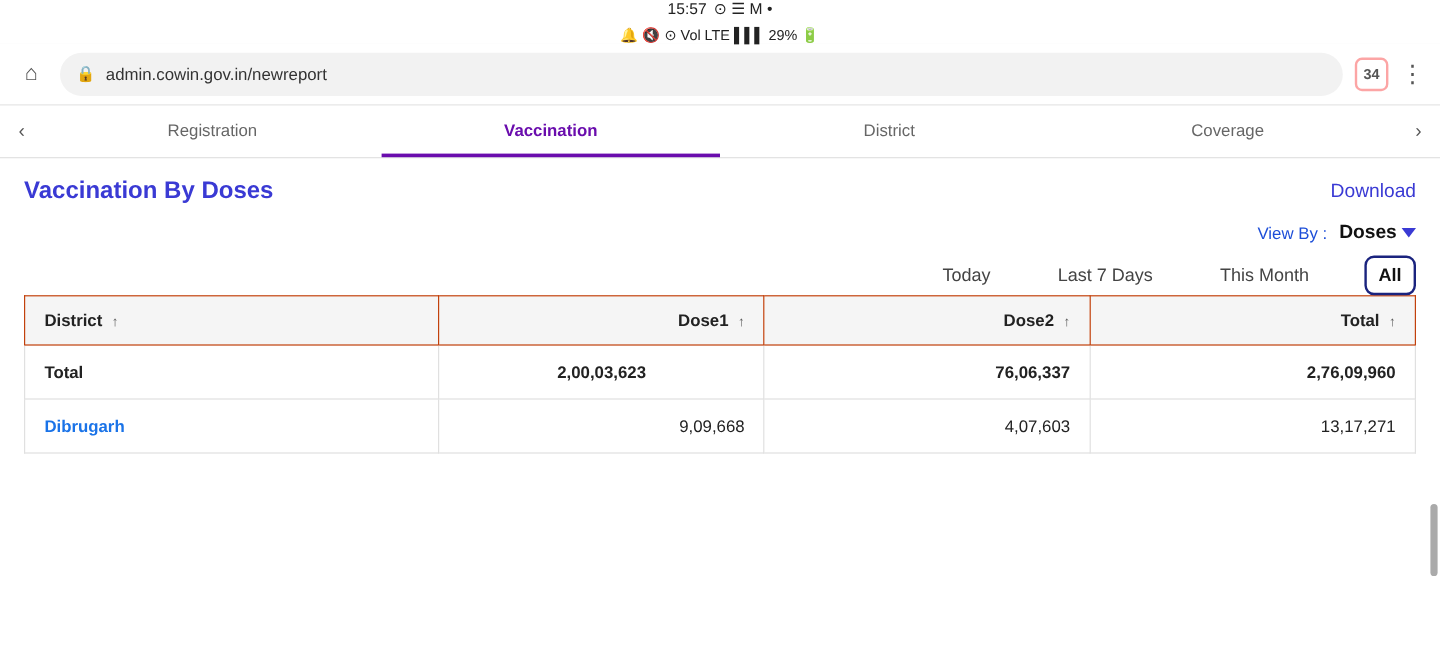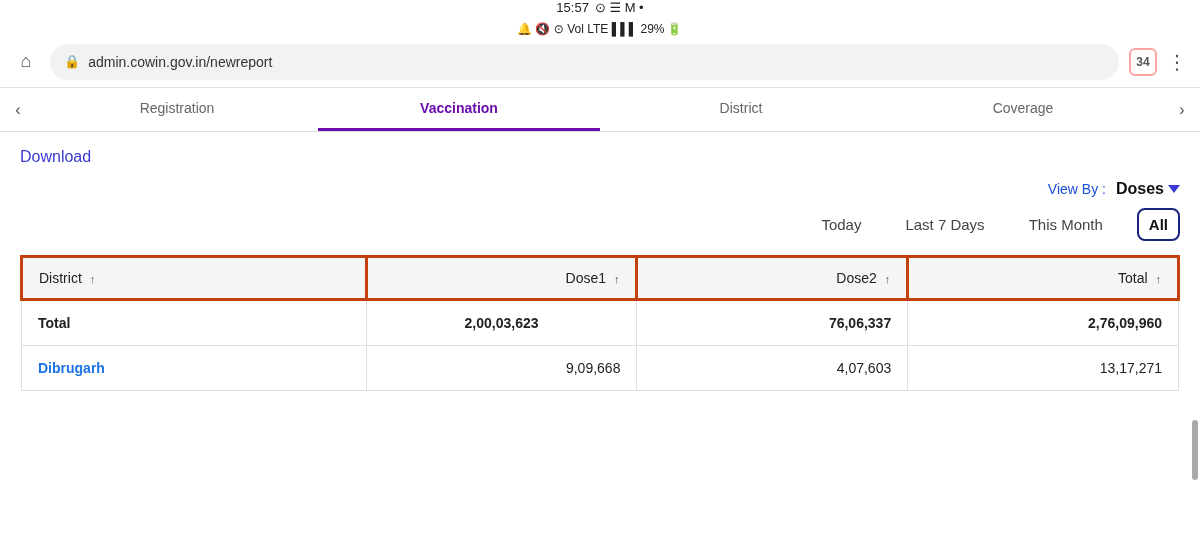--- a/index.html
+++ b/index.html
@@ -140,22 +140,21 @@
       border-right: 6px solid transparent;
       border-top: 8px solid #3a3ad4;
       display: inline-block;
     }
 
     
     .time-filter-row {
       display: flex;
       justify-content: flex-end;
       align-items: center;
-      gap: 24px;
-      margin-bottom: 14px;
+      gap: 36px;
     }
     .time-filter-btn {
       font-size: 15px;
       color: #444;
       background: none;
       border: none;
       cursor: pointer;
       padding: 6px 10px;
       border-radius: 6px;
     }
@@ -170,23 +169,23 @@
     
     .data-table {
       width: 100%;
       border-collapse: collapse;
       font-size: 14px;
     }
     .data-table th {
       background: #f5f5f5;
       padding: 12px 16px;
       text-align: left;
-      font-weight: 400;
+      font-weight: 700;
       color: #222;
-      border: 3px solid #c2410c;
+      border: 1px solid #c2410c;
       white-space: nowrap;
     }
     .data-table td {
       padding: 14px 16px;
       border: 1px solid #e0e0e0;
       color: #222;
     }
     .data-table .col-district { width: 28%; }
     .data-table .col-dose1 { width: 22%; text-align: right; }
     .data-table .col-dose2 { width: 22%; text-align: right; }
@@ -242,20 +241,21 @@
   </div>
   <div class="nav-tab">
     <span>Coverage</span>
   </div>
   <div class="nav-tab-arrow">›</div>
 </div>
 
 <div class="main-content">
 
   <div class="section-header">
+    <div class="section-title">Vaccination By Doses</div>
     <button class="download-btn">Download</button>
   </div>
 
   <div class="view-by-row">
     <span class="view-by-label">View By :</span>
     <span class="view-by-value">
       <span>Doses</span>
       <span class="dropdown-arrow"></span>
     </span>
   </div>

